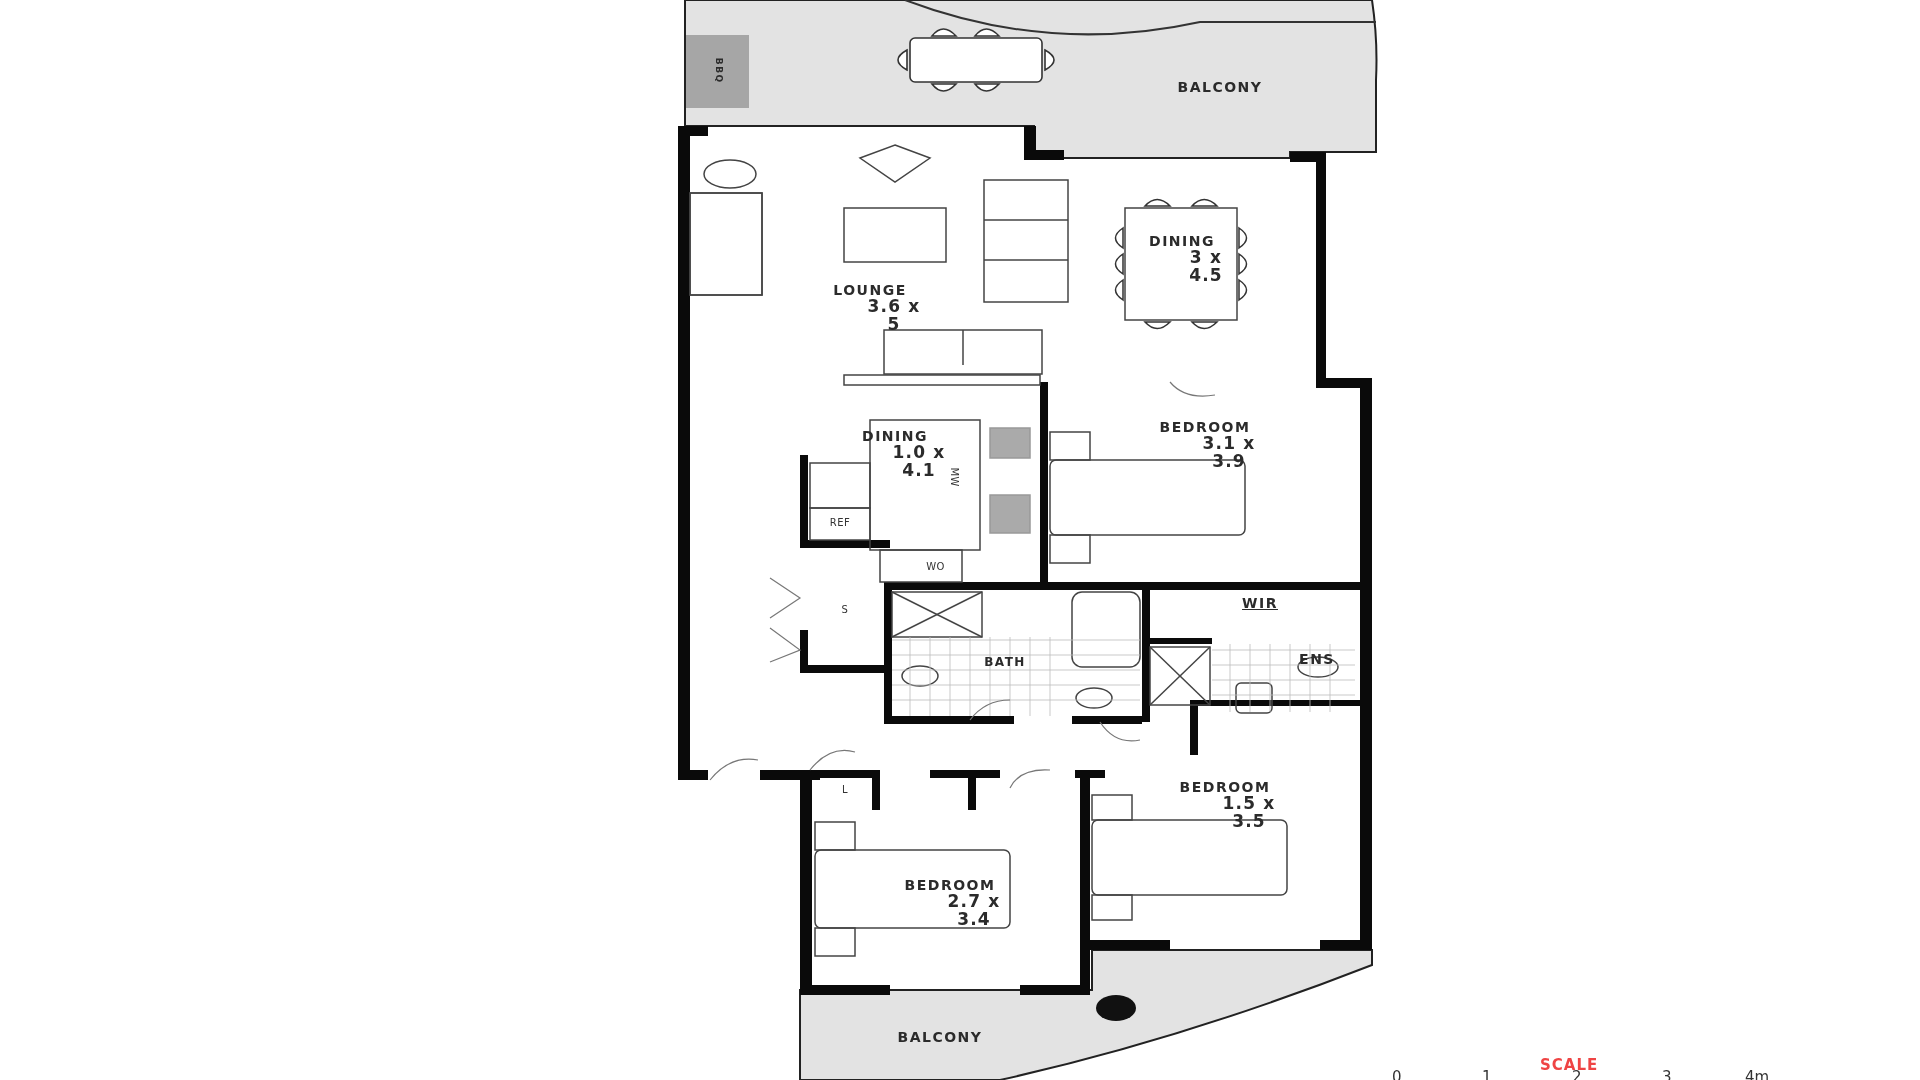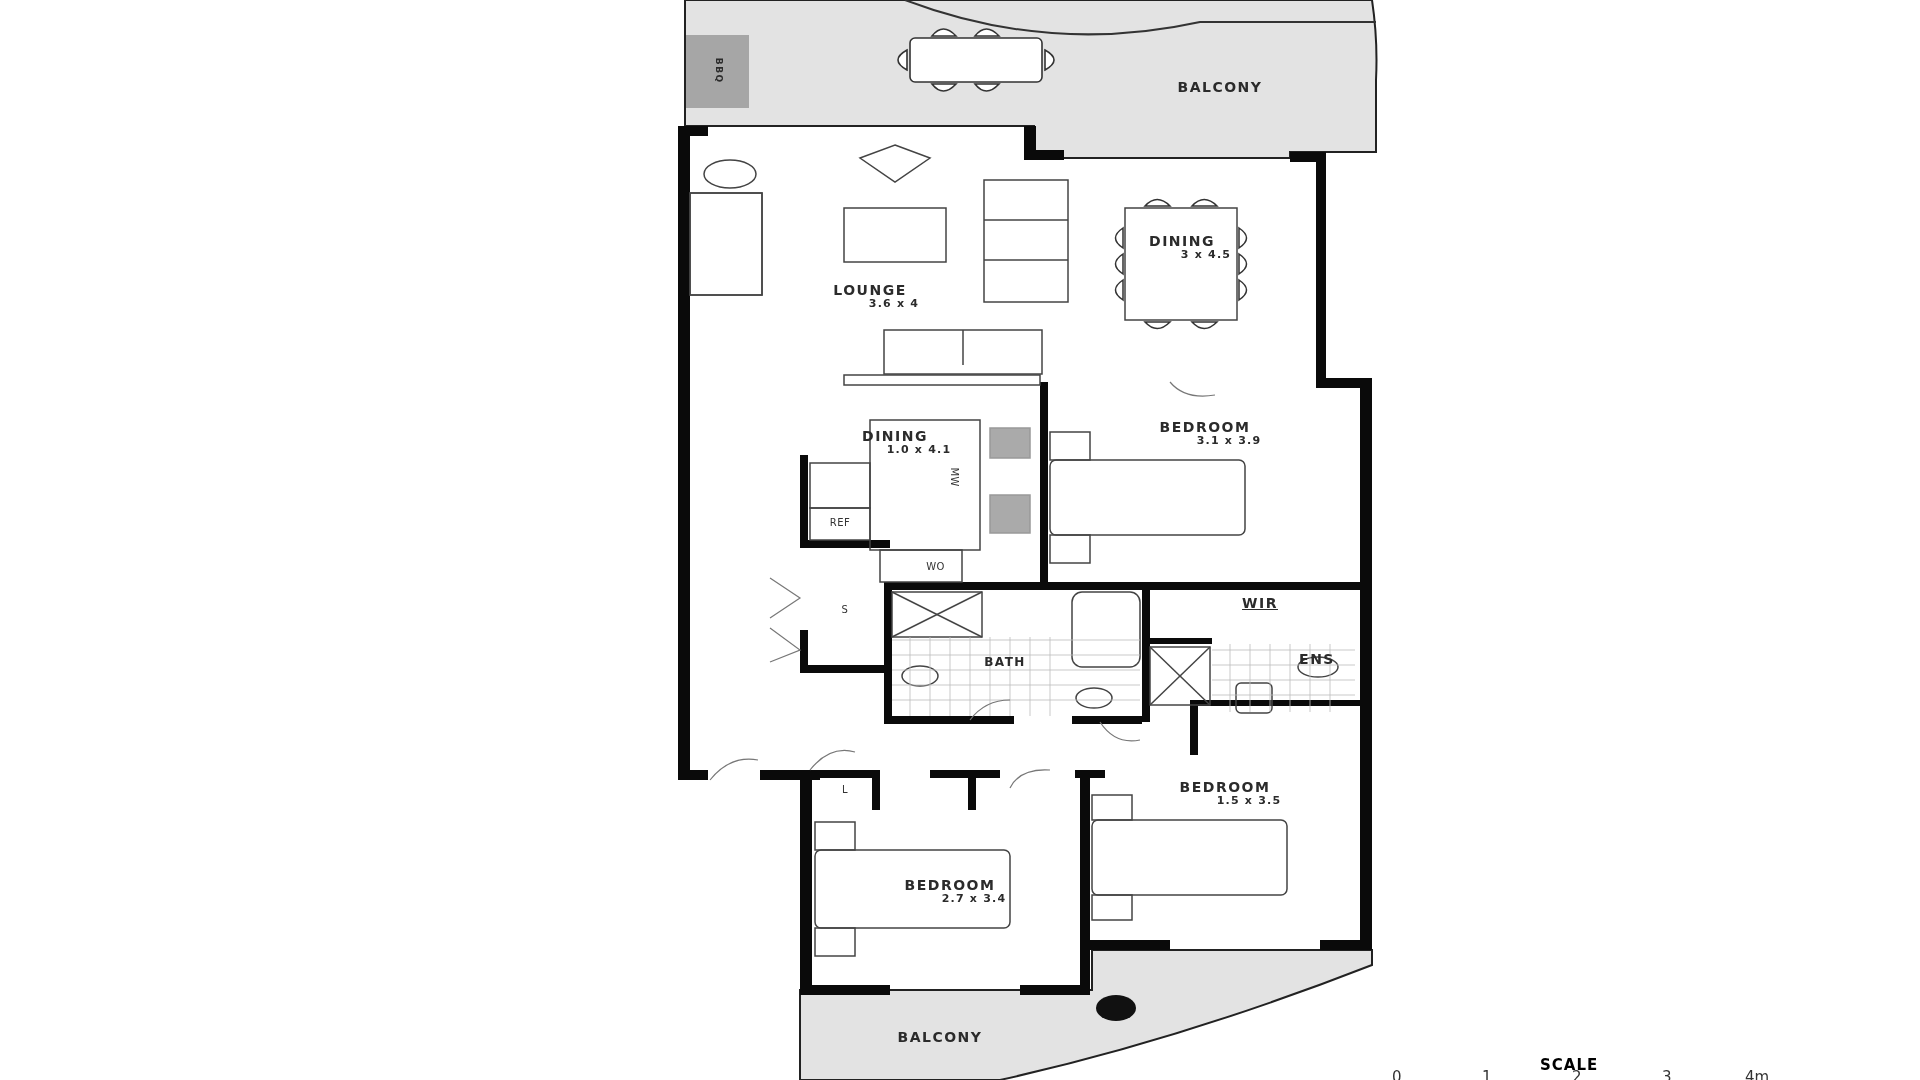--- a/index.html
+++ b/index.html
@@ -1,25 +1,25 @@
 <!DOCTYPE html>
 <html><head>
 <meta charset="utf-8">
 <style>
   html, body { margin:0; padding:0; background:#ffffff; }
   body { width:1920px; height:1080px; position:relative; overflow:hidden;
          font-family:"DejaVu Sans", sans-serif; }
   #plan { position:absolute; left:0; top:0; width:1920px; height:1080px; }
   .lbl { position:absolute; font-family:"DejaVu Sans", sans-serif; font-weight:bold;
          color:#2b2b2b; text-align:center; letter-spacing:1.5px; line-height:1.05; }
-  .lbl .dim { display:block; font-weight:bold; font-size:11px; letter-spacing:1.2px;margin-left:48px; }
+  .lbl .dim { display:block; font-weight:bold; font-size:17px; letter-spacing:1.2px;margin-left:48px; }
   .small { font-size:10px; font-weight:normal; letter-spacing:0.5px; color:#333; }
   .scale { position:absolute; left:1370px; top:1056px; width:460px; height:24px; }
   .scale-title { position:absolute; left:170px; top:0; font-size:15px; font-weight:bold;
-                 color:#000000; letter-spacing:1px; }
+                 color:#ef4444; letter-spacing:1px; }
   .scale-tick { position:absolute; top:12px; font-size:15px; color:#333; }
 </style>
 </head>
 <body>
 
 <svg id="plan" viewBox="0 0 1920 1080" xmlns="http://www.w3.org/2000/svg">
 
   <g>
     <path d="M685 0 L1372 0 Q1378 40 1376 80 L1376 152 L1290 152 L1290 158 L1034 158 L1034 126 L685 126 Z" fill="#e3e3e3" stroke="#222" stroke-width="2"></path>
     <path d="M905 0 Q1050 55 1200 22 L1376 22" fill="none" stroke="#333" stroke-width="2"></path>
@@ -161,21 +161,21 @@
   </g>
 </svg>
 
 <div class="lbl" style="left:1160px;top:80px;width:120px;font-size:14px;">
   <span>BALCONY</span>
 </div>
 <div class="lbl" style="left:700px;top:66px;width:36px;font-size:9px;transform:rotate(90deg);">
   <span>BBQ</span>
 </div>
 <div class="lbl" style="left:810px;top:283px;width:120px;font-size:14px;">
-  <span>LOUNGE</span><span class="dim">3.6 x 4</span>
+  <span>LOUNGE</span><span class="dim">3.6 x 5</span>
 </div>
 <div class="lbl" style="left:1126px;top:234px;width:112px;font-size:14px;">
   <span>DINING</span><span class="dim">3 x 4.5</span>
 </div>
 <div class="lbl" style="left:835px;top:429px;width:120px;font-size:14px;">
   <span>DINING</span><span class="dim">1.0 x 4.1</span>
 </div>
 <div class="lbl" style="left:1135px;top:420px;width:140px;font-size:14px;">
   <span>BEDROOM</span><span class="dim">3.1 x 3.9</span>
 </div>

